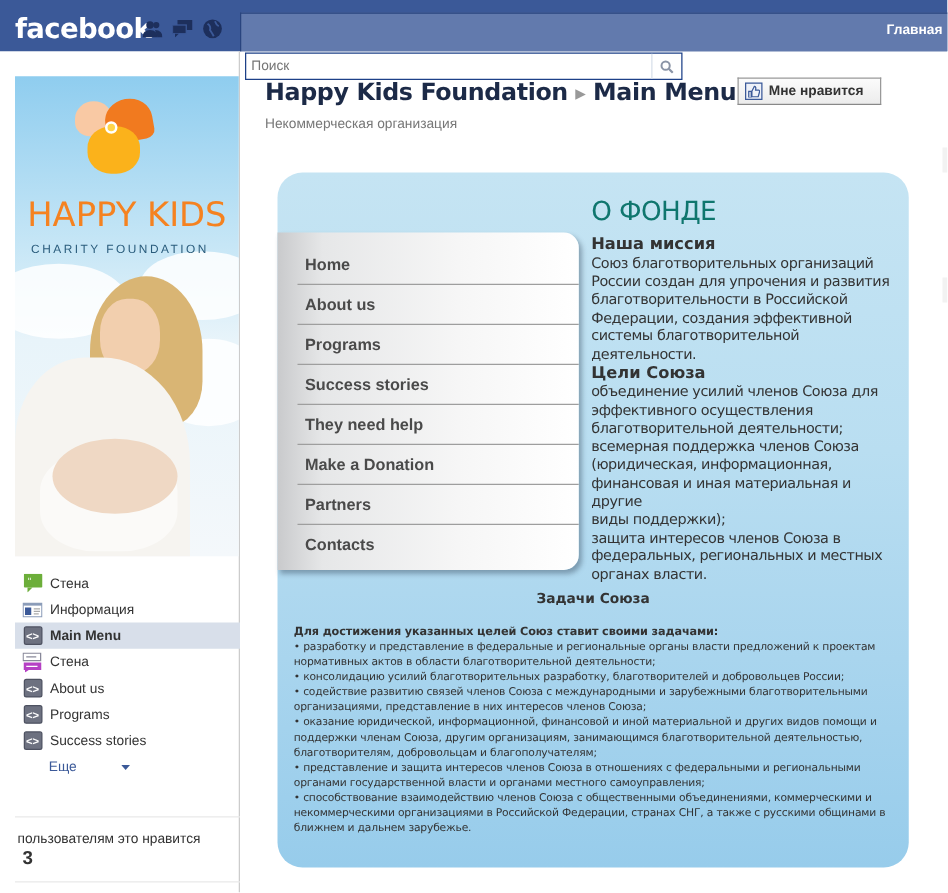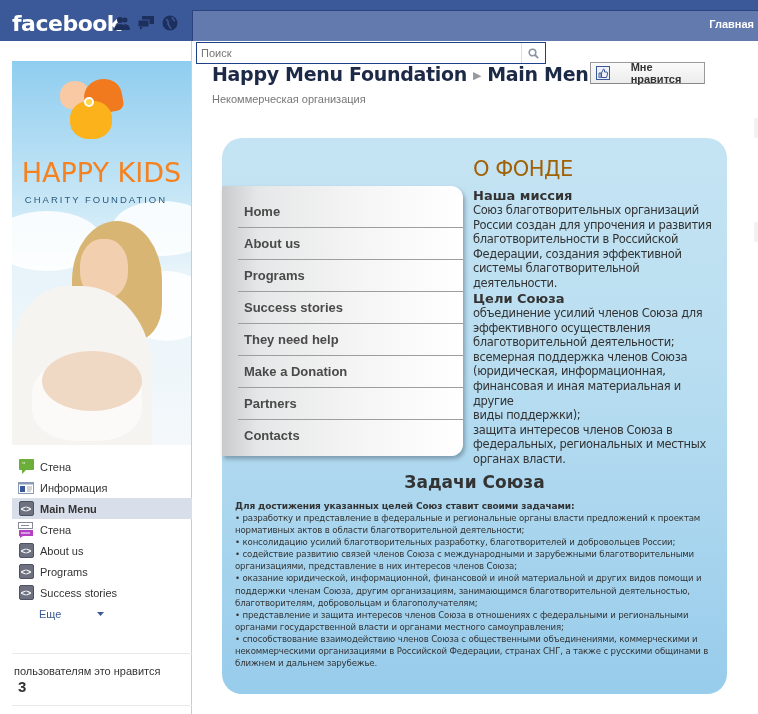--- a/index.html
+++ b/index.html
@@ -39,40 +39,40 @@
   .nav-icon { width: 16px; height: 16px; margin-right: 6px; flex-shrink: 0; display: flex; align-items: center; justify-content: center; }
   .app-icon { width: 15px; height: 15px; background: #6d7180; border: 1px solid #4e5261; border-radius: 2px; color: #fff; font-size: 9px; font-weight: bold; display: flex; align-items: center; justify-content: center; }
   .more-link { padding-left: 27px; height: 21px; display: flex; align-items: center; color: #3b5998; font-size: 11px; gap: 33px; }
   .divider { position: absolute; left: 12px; width: 180px; height: 1px; background: #e9e9e9; }
   .likes-label { position: absolute; left: 14px; top: 624px; font-size: 11px; color: #333; }
   .likes-count { position: absolute; left: 18px; top: 637px; font-size: 15px; font-weight: bold; color: #333; }
 
   
   .page-title { position: absolute; left: 212px; top: 63px; font-size: 19px; font-weight: bold; color: #1c2a47; font-family: "DejaVu Sans", sans-serif; letter-spacing: -0.3px; white-space: nowrap; }
   .page-title .sep { color: #999; font-size: 11px; margin: 0 6px; position: relative; top: -2px; }
-  .like-btn { position: absolute; left: 590px; top: 62px; width: 115px; height: 22px; background: linear-gradient(#fbfbfb, #ececec); border: 1px solid #999; border-bottom-color: #888; display: flex; align-items: center; padding-left: 5px; font-size: 11px; font-weight: bold; color: #333; cursor: pointer; gap: 16px; }
+  .like-btn { position: absolute; left: 590px; top: 62px; width: 115px; height: 22px; background: linear-gradient(#fbfbfb, #ececec); border: 1px solid #999; border-bottom-color: #888; display: flex; align-items: center; padding-left: 5px; font-size: 11px; font-weight: bold; color: #333; cursor: pointer; }
   .like-btn .thumb { width: 14px; height: 14px; border: 1px solid #3b5998; background: #eef1f8; margin-right: 5px; display: flex; align-items: center; justify-content: center; }
   .category { position: absolute; left: 212px; top: 93px; font-size: 11px; color: #777; }
 
   .right-stub { position: absolute; left: 754px; width: 4px; height: 20px; background: #f2f2f2; }
 
   .card { position: absolute; left: 222px; top: 138px; width: 505px; height: 556px; border-radius: 20px;
     background: linear-gradient(180deg, #c5e4f3 0%, #b9def1 40%, #a9d5ee 70%, #97cceb 100%); }
 
   .menu-box { position: absolute; left: 222px; top: 186px; width: 241px; height: 270px;
     background: linear-gradient(90deg, #c9cacc 0%, #e6e7e8 15%, #f6f6f6 60%, #ffffff 100%);
     border-radius: 0 12px 12px 0; box-shadow: 2px 3px 4px rgba(60,80,100,.45); }
   .menu-item { position: absolute; left: 22px; width: 219px; height: 32px; display: flex; align-items: center; font-size: 13px; font-weight: bold; color: #4a4a4a; cursor: pointer; text-align: center; }
   .menu-sep { position: absolute; left: 16px; width: 225px; height: 1px; background: #9e9e9e; }
 
-  .about-title { position: absolute; left: 473px; top: 157px; font-size: 21px; color: #a16207; font-family: "DejaVu Sans", sans-serif; letter-spacing: -0.5px; text-align: center; }
+  .about-title { position: absolute; left: 473px; top: 157px; font-size: 21px; color: #0f766e; font-family: "DejaVu Sans", sans-serif; letter-spacing: -0.5px; text-align: center; }
   .about-h { position: absolute; left: 473px; font-size: 13px; font-weight: bold; color: #333; font-family: "DejaVu Sans", sans-serif; }
   .about-p { position: absolute; left: 473px; width: 250px; font-size: 11.5px; line-height: 14.6px; color: #333; font-family: "DejaVu Sans", sans-serif; letter-spacing: -0.35px; white-space: pre-line; }
 
-  .tasks-title { position: absolute; left: 222px; top: 472px; width: 505px; text-align: center; font-size: 17px; font-weight: bold; color: #333; font-family: "DejaVu Sans", sans-serif; }
+  .tasks-title { position: absolute; left: 222px; top: 472px; width: 505px; text-align: center; font-size: 11px; font-weight: bold; color: #333; font-family: "DejaVu Sans", sans-serif; }
   .tasks-lead { position: absolute; left: 235px; top: 501px; font-size: 9px; font-weight: bold; color: #333; font-family: "DejaVu Sans", sans-serif; letter-spacing: -0.1px; }
   .tasks-list { position: absolute; left: 235px; top: 512px; width: 485px; font-size: 8.6px; line-height: 12.1px; color: #333; font-family: "DejaVu Sans", sans-serif; letter-spacing: -0.15px; }
   .tasks-list div { white-space: normal; }
 </style>
 </head>
 <body>
 
 <div class="topbar"></div>
 <div class="topbar-lower"></div>
 <div class="logo">facebook</div>
@@ -190,21 +190,21 @@
     </div>
   </div>
 
   <div class="divider" style="top:612px"></div>
   <div class="likes-label">пользователям это нравится</div>
   <div class="likes-count">3</div>
   <div class="divider" style="top:664px"></div>
 </div>
 
 <div class="page-title">
-  <span>Happy Menu Foundation</span><span class="sep">▶</span><span>Main Menu</span>
+  <span>Happy Kids Foundation</span><span class="sep">▶</span><span>Main Menu</span>
 </div>
 <div class="like-btn">
   <span class="thumb">
     <svg width="10" height="10" viewBox="0 0 10 10">
         <path d="M1 5 H3 V10 H1Z M3.5 5 L5.5 1 Q7 1 6.5 4 H9 Q10 4.5 9.5 6 L8.5 9.5 H3.5Z" fill="none" stroke="#3b5998" stroke-width="1"></path>
       </svg>
   </span>
   <span>Мне нравится</span>
 </div>
 <div class="category">Некоммерческая организация</div>

